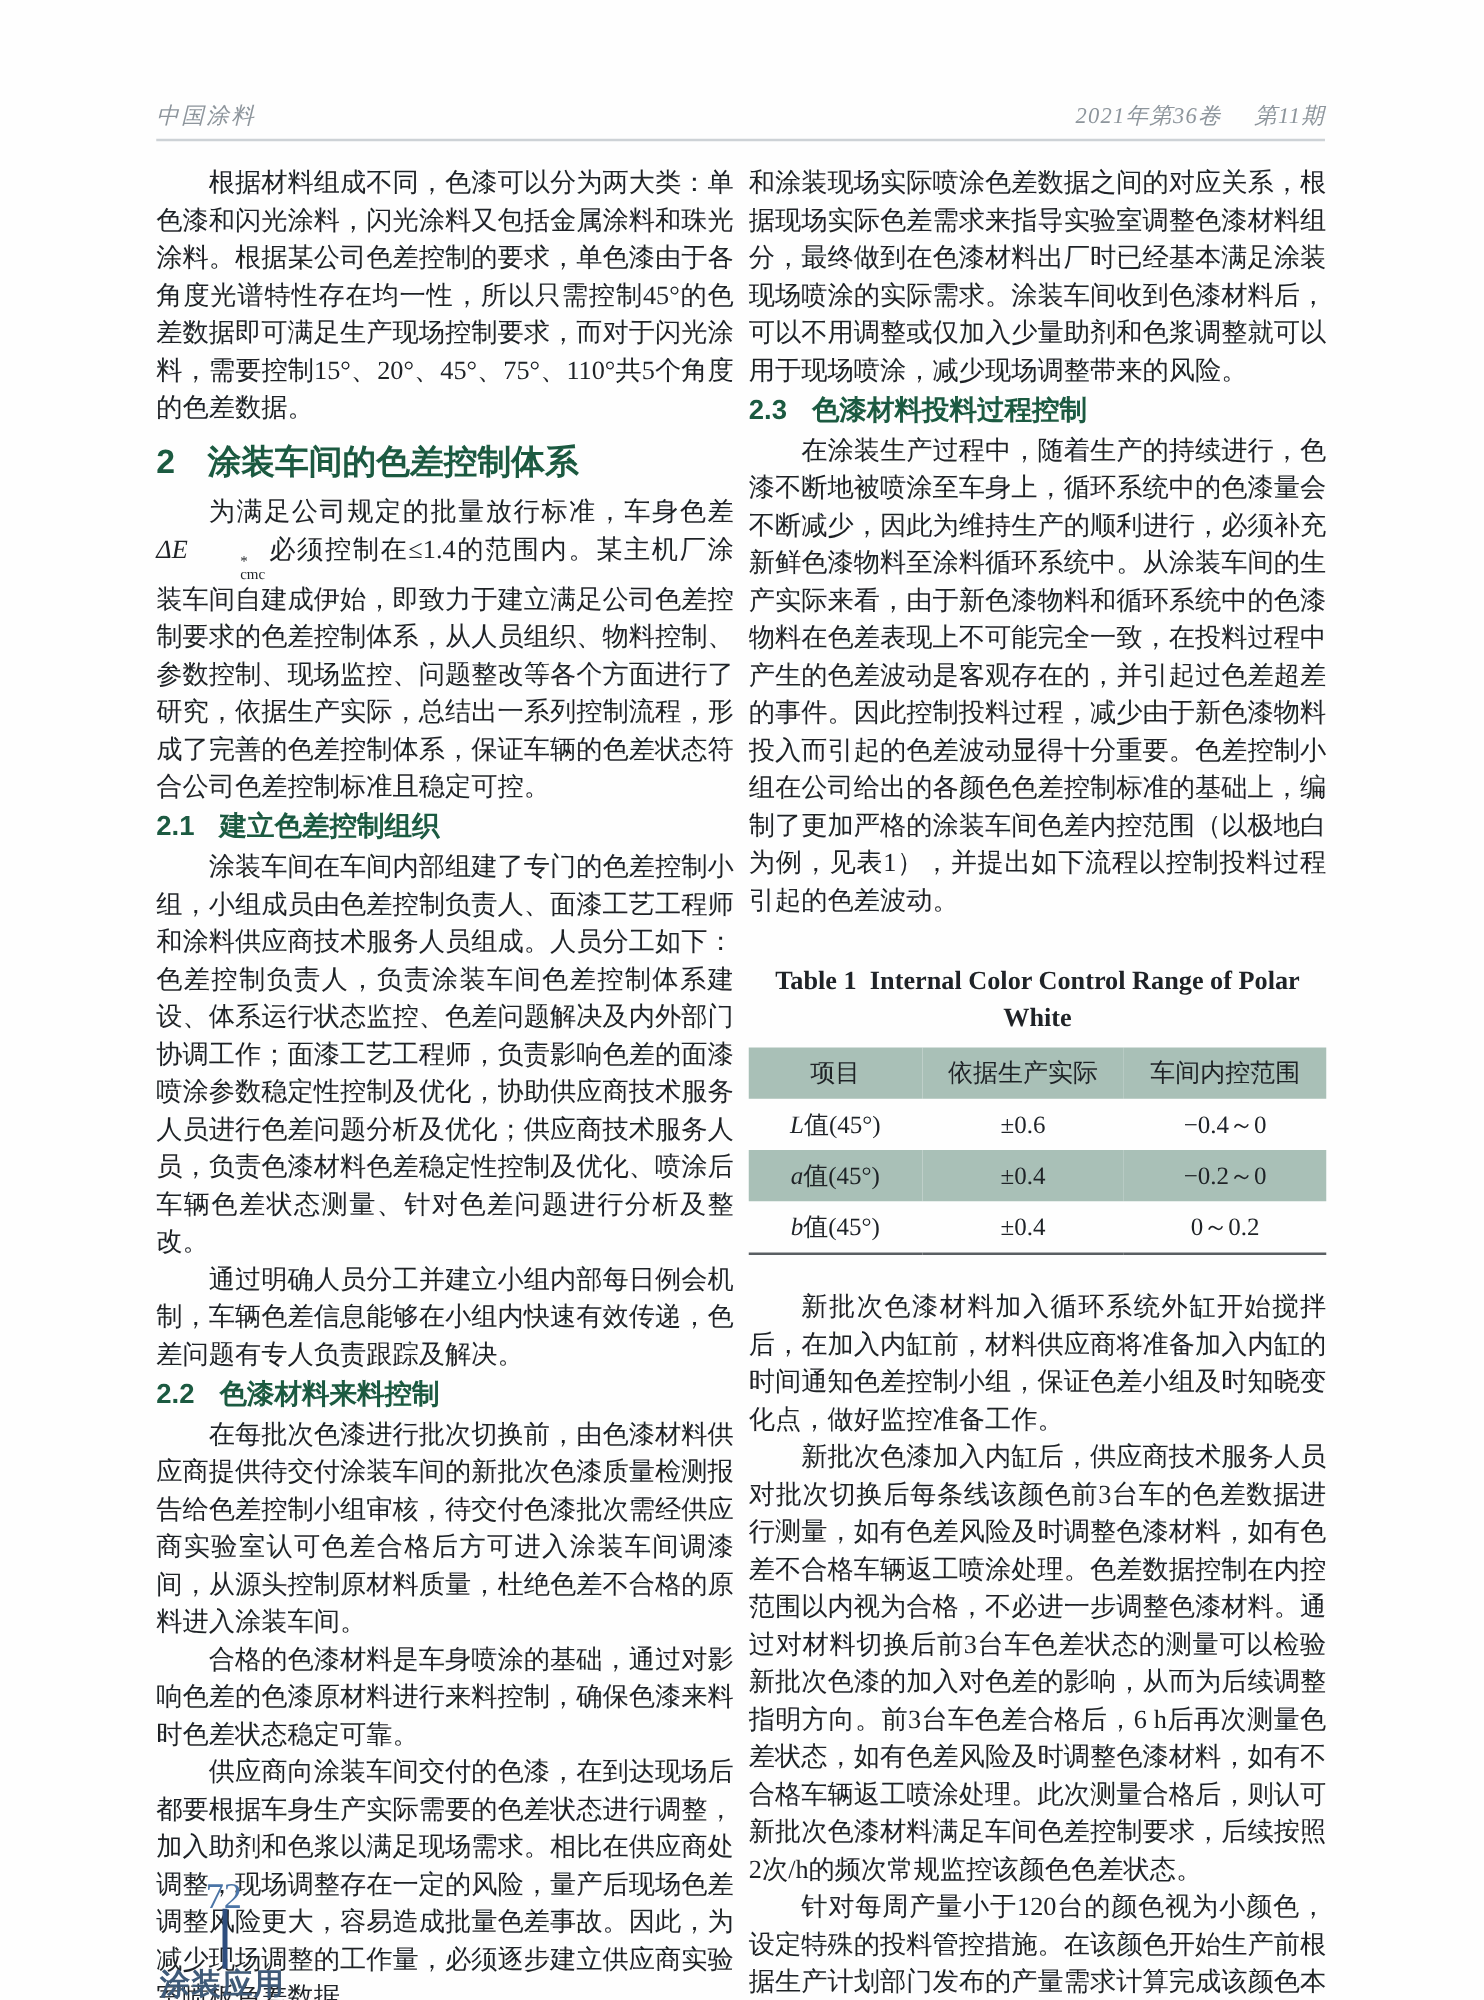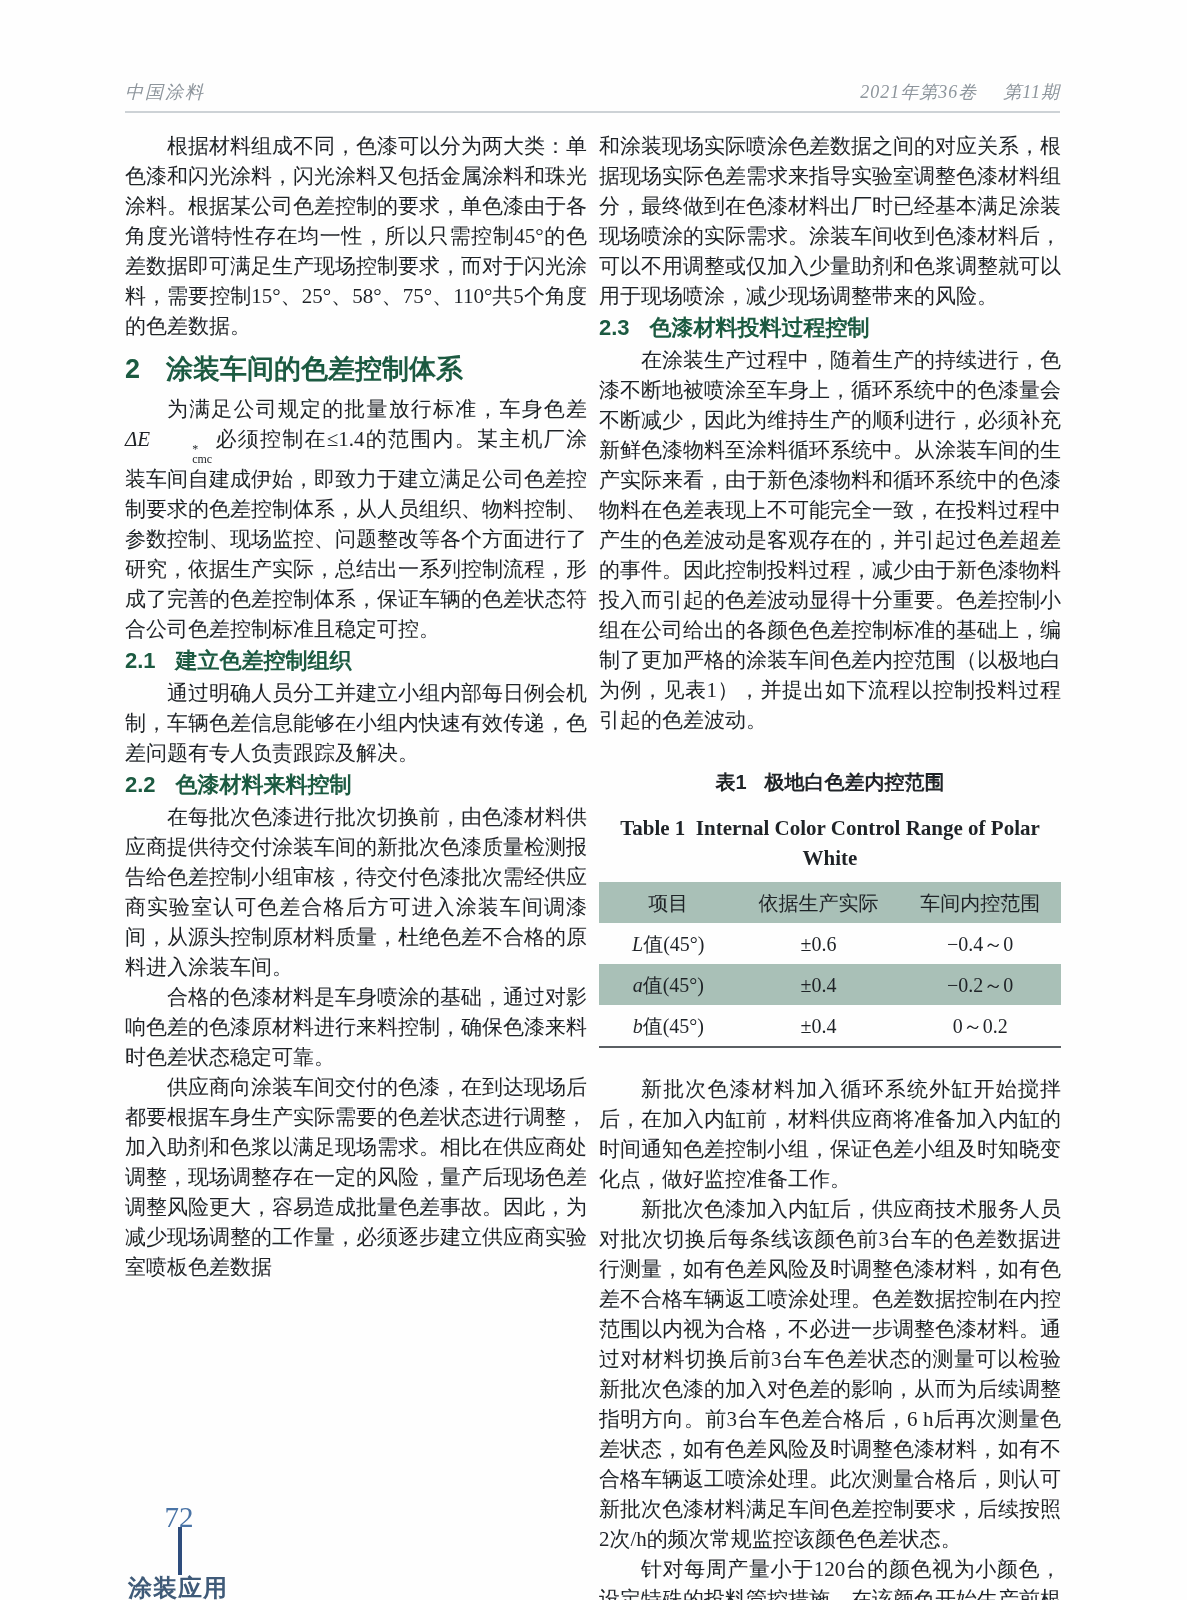--- a/index.html
+++ b/index.html
@@ -100,56 +100,54 @@
 
   <div class="pg-header">
     <span class="journal">中国涂料</span>
     <span class="issue">
       <span class="vol">2021年第36卷</span><span>第11期</span>
     </span>
   </div>
   <div class="header-rule"></div>
 
   <div class="col col-left">
-    <p class="body">根据材料组成不同，色漆可以分为两大类：单色漆和闪光涂料，闪光涂料又包括金属涂料和珠光涂料。根据某公司色差控制的要求，单色漆由于各角度光谱特性存在均一性，所以只需控制45°的色差数据即可满足生产现场控制要求，而对于闪光涂料，需要控制15°、25°、58°、75°、110°共5个角度的色差数据。</p>
+    <p class="body">根据材料组成不同，色漆可以分为两大类：单色漆和闪光涂料，闪光涂料又包括金属涂料和珠光涂料。根据某公司色差控制的要求，单色漆由于各角度光谱特性存在均一性，所以只需控制45°的色差数据即可满足生产现场控制要求，而对于闪光涂料，需要控制15°、20°、45°、75°、110°共5个角度的色差数据。</p>
 
     <div class="sec1">
       <span class="num">2</span><span>涂装车间的色差控制体系</span>
     </div>
 
     <p class="body"><span>为满足公司规定的批量放行标准，车身色差</span><span class="formula-base">ΔE</span><span class="supsub">
           <span class="ss-sup">*</span>
           <span class="ss-sub">cmc</span>
         </span><span>必须控制在≤1.4的范围内。某主机厂涂装车间自建成伊始，即致力于建立满足公司色差控制要求的色差控制体系，从人员组织、物料控制、参数控制、现场监控、问题整改等各个方面进行了研究，依据生产实际，总结出一系列控制流程，形成了完善的色差控制体系，保证车辆的色差状态符合公司色差控制标准且稳定可控。</span></p>
 
     <div class="sec2">
       <span class="num">2.1</span><span>建立色差控制组织</span>
     </div>
+    <p class="body">涂装车间在车间内部组建了专门的色差控制小组，小组成员由色差控制负责人、面漆工艺工程师和涂料供应商技术服务人员组成。人员分工如下：色差控制负责人，负责涂装车间色差控制体系建设、体系运行状态监控、色差问题解决及内外部门协调工作；面漆工艺工程师，负责影响色差的面漆喷涂参数稳定性控制及优化，协助供应商技术服务人员进行色差问题分析及优化；供应商技术服务人员，负责色漆材料色差稳定性控制及优化、喷涂后车辆色差状态测量、针对色差问题进行分析及整改。</p>
     <p class="body">通过明确人员分工并建立小组内部每日例会机制，车辆色差信息能够在小组内快速有效传递，色差问题有专人负责跟踪及解决。</p>
 
     <div class="sec2">
       <span class="num">2.2</span><span>色漆材料来料控制</span>
     </div>
     <p class="body">在每批次色漆进行批次切换前，由色漆材料供应商提供待交付涂装车间的新批次色漆质量检测报告给色差控制小组审核，待交付色漆批次需经供应商实验室认可色差合格后方可进入涂装车间调漆间，从源头控制原材料质量，杜绝色差不合格的原料进入涂装车间。</p>
     <p class="body">合格的色漆材料是车身喷涂的基础，通过对影响色差的色漆原材料进行来料控制，确保色漆来料时色差状态稳定可靠。</p>
     <p class="body">供应商向涂装车间交付的色漆，在到达现场后都要根据车身生产实际需要的色差状态进行调整，加入助剂和色浆以满足现场需求。相比在供应商处调整，现场调整存在一定的风险，量产后现场色差调整风险更大，容易造成批量色差事故。因此，为减少现场调整的工作量，必须逐步建立供应商实验室喷板色差数据</p>
   </div>
 
   <div class="col col-right">
     <p class="body noindent">和涂装现场实际喷涂色差数据之间的对应关系，根据现场实际色差需求来指导实验室调整色漆材料组分，最终做到在色漆材料出厂时已经基本满足涂装现场喷涂的实际需求。涂装车间收到色漆材料后，可以不用调整或仅加入少量助剂和色浆调整就可以用于现场喷涂，减少现场调整带来的风险。</p>
 
     <div class="sec2">
       <span class="num">2.3</span><span>色漆材料投料过程控制</span>
     </div>
     <p class="body">在涂装生产过程中，随着生产的持续进行，色漆不断地被喷涂至车身上，循环系统中的色漆量会不断减少，因此为维持生产的顺利进行，必须补充新鲜色漆物料至涂料循环系统中。从涂装车间的生产实际来看，由于新色漆物料和循环系统中的色漆物料在色差表现上不可能完全一致，在投料过程中产生的色差波动是客观存在的，并引起过色差超差的事件。因此控制投料过程，减少由于新色漆物料投入而引起的色差波动显得十分重要。色差控制小组在公司给出的各颜色色差控制标准的基础上，编制了更加严格的涂装车间色差内控范围（以极地白为例，见表1），并提出如下流程以控制投料过程引起的色差波动。</p>
 
     <div class="tablewrap">
-      <div class="tbl-title-cn">
-        <span class="lbl">表1</span><span>极地白色差内控范围</span>
-      </div>
       <div class="tbl-title-en">
         <span class="lbl">Table 1</span>&nbsp;&nbsp;<span>Internal Color Control Range of Polar White</span>
       </div>
       <table class="ctl">
         <thead>
           <tr>
             <th style="width:30%">项目</th>
             <th style="width:35%">依据生产实际</th>
             <th style="width:35%">车间内控范围</th>
           </tr>

